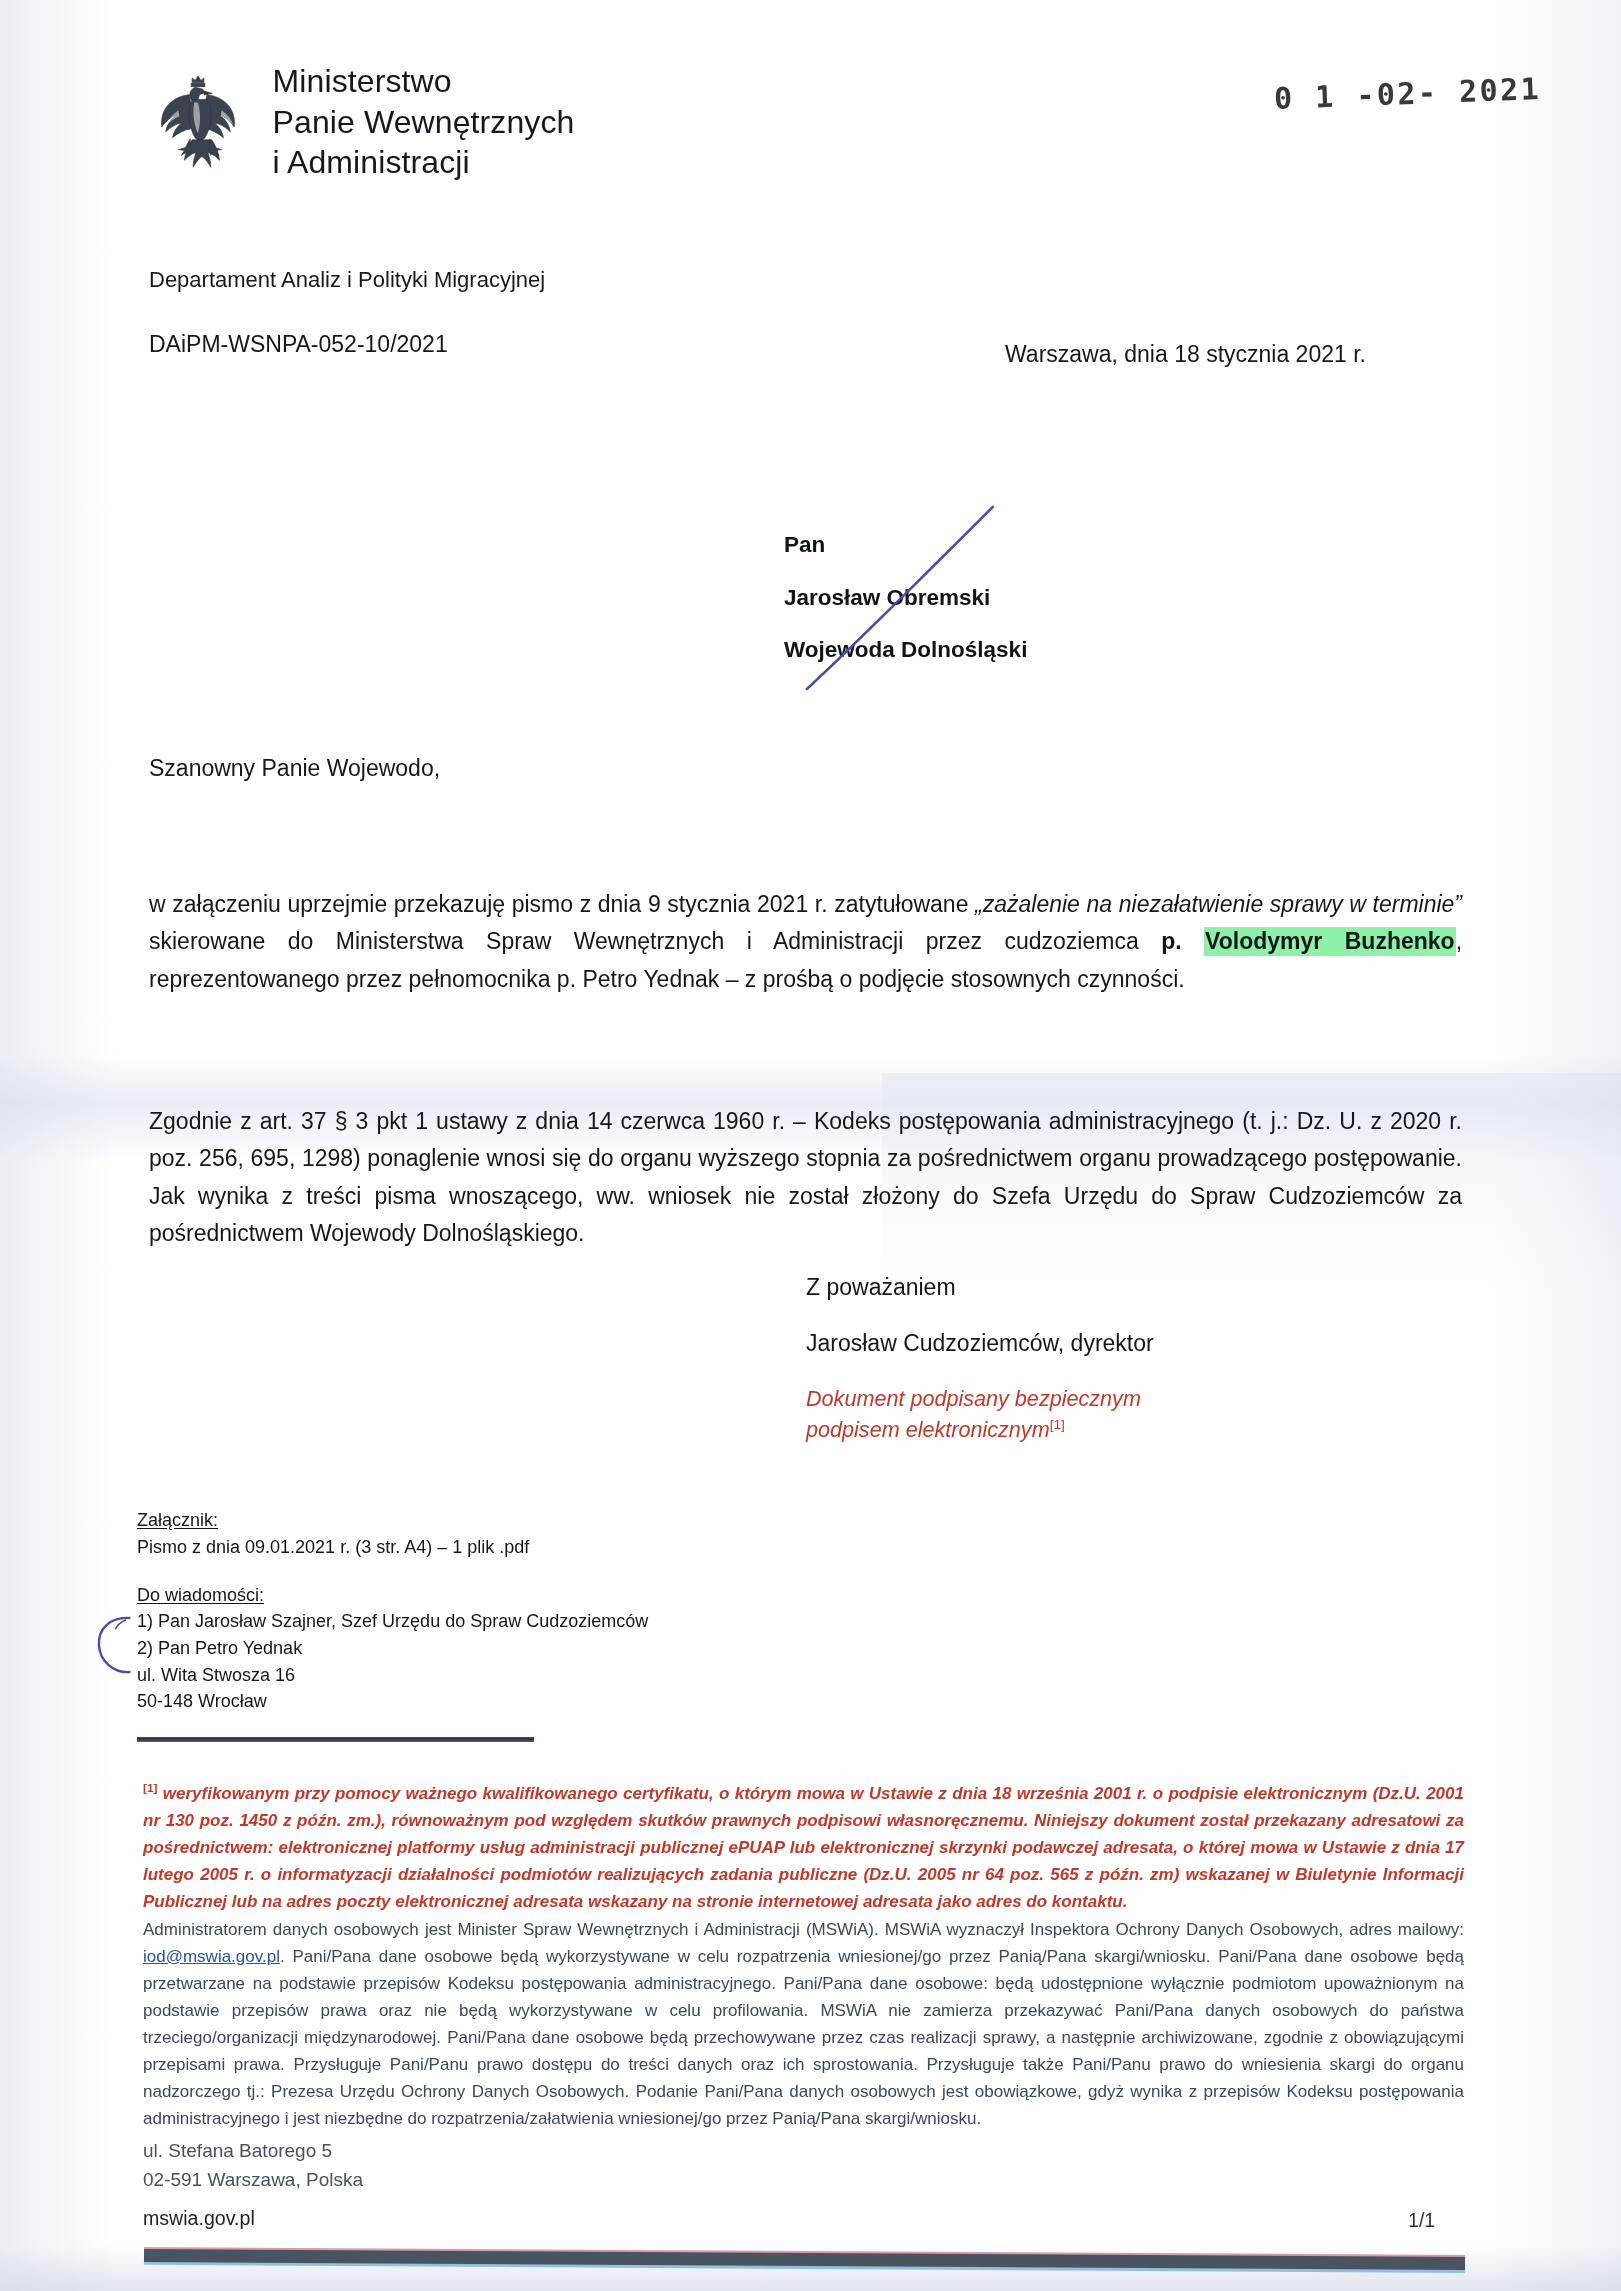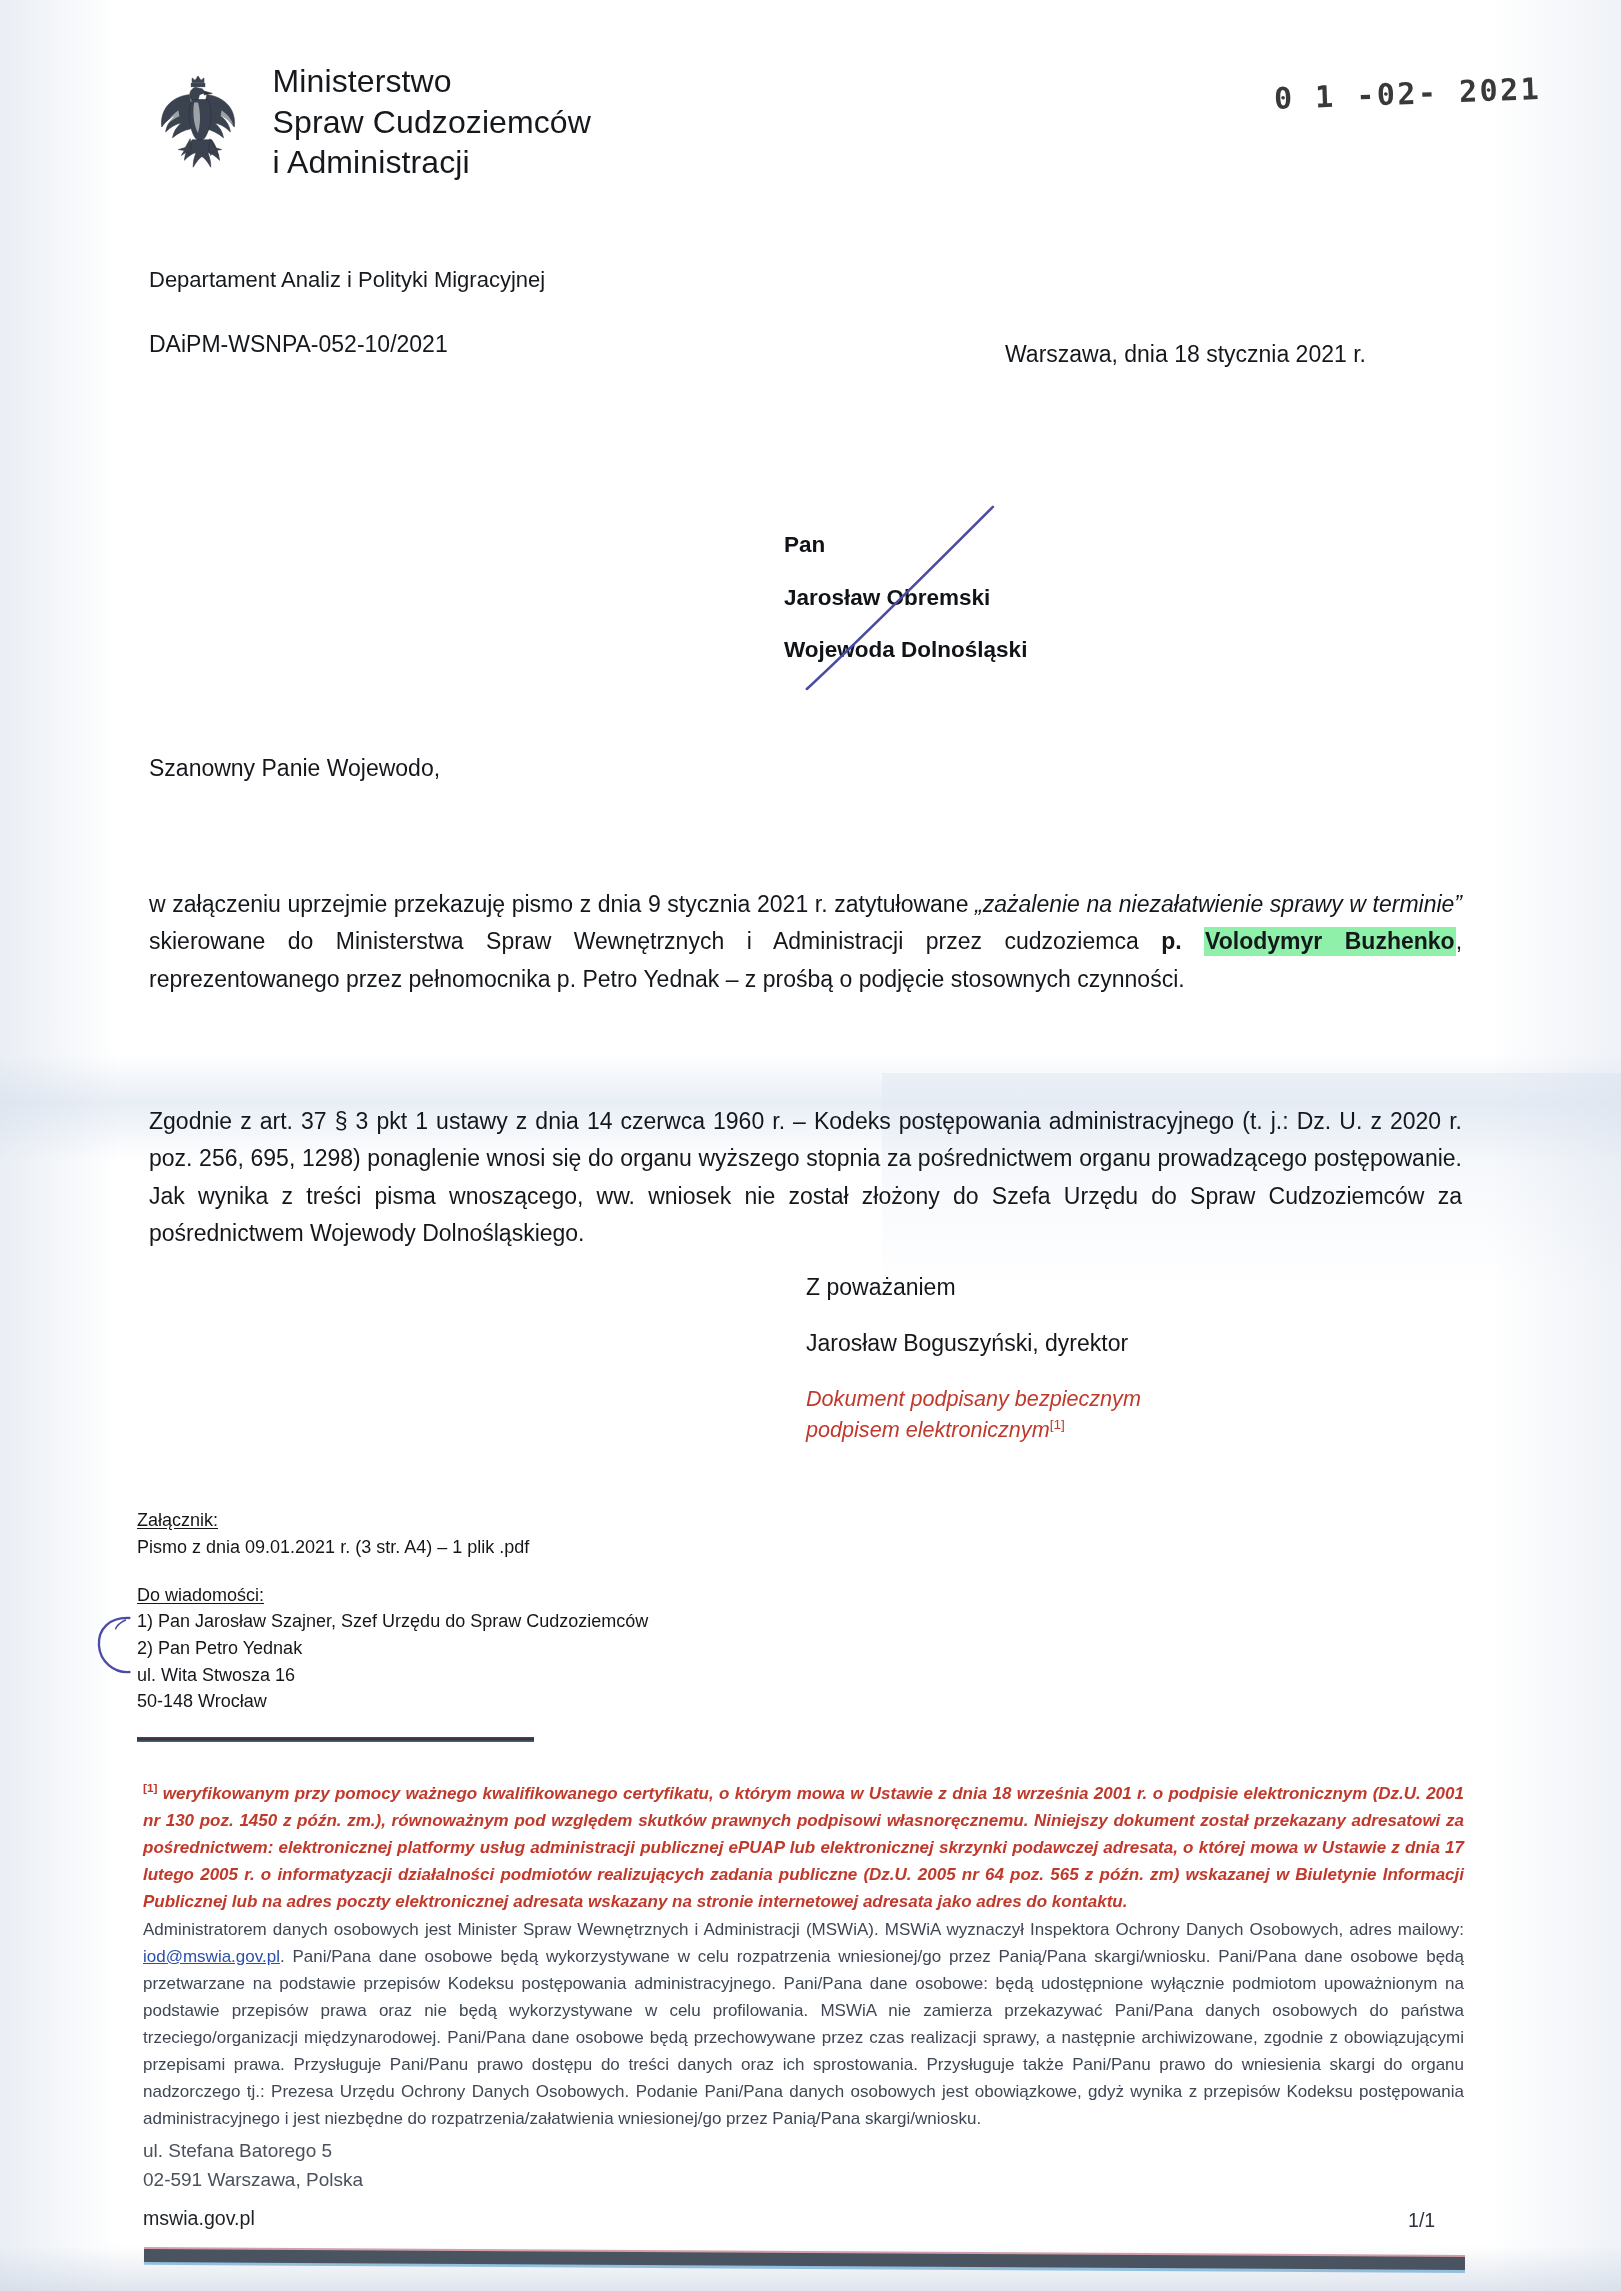--- a/index.html
+++ b/index.html
@@ -303,21 +303,21 @@
         <path d="M42 73 l-5 9 l-7 2 l6 1 l-3 5 l6 -4 l2 4 l2 -6 Z"></path>
         <path d="M62 73 l5 9 l7 2 l-6 1 l3 5 l-6 -4 l-2 4 l-2 -6 Z"></path>
       </g>
       <g fill="#ffffff" opacity=".5">
         <path d="M46 36 c-1 6 -1 13 0 19 c1 5 2 9 4 12 c1 -4 2 -9 2 -15 c0 -6 -1 -12 -2 -16 Z"></path>
         <path d="M30 44 c-6 4 -10 9 -12 15 c4 -4 8 -7 13 -9 Z"></path>
         <path d="M74 44 c6 4 10 9 12 15 c-4 -4 -8 -7 -13 -9 Z"></path>
       </g>
     </svg>
     <div id="ministry-name">Ministerstwo
-Spraw Cudzoziemców
+Panie Wewnętrznych
 i Administracji</div>
   </div>
 
   <div id="reception-stamp">0 1 -02- 2021</div>
 
   <div id="department">Departament Analiz i Polityki Migracyjnej</div>
   <div id="reference-number">DAiPM-WSNPA-052-10/2021</div>
   <div id="place-date">Warszawa, dnia 18 stycznia 2021 r.</div>
 
   <div id="addressee">
@@ -330,21 +330,21 @@
   </svg>
 
   <div id="salutation">Szanowny Panie Wojewodo,</div>
 
   <p class="body-par" id="par-1"><span>w załączeniu uprzejmie przekazuję pismo z dnia 9 stycznia 2021 r. zatytułowane </span><i>„zażalenie na niezałatwienie sprawy w terminie”</i><span> skierowane do Ministerstwa Spraw Wewnętrznych i Administracji przez cudzoziemca </span><b>p.</b> <span class="hl-green">Volodymyr Buzhenko</span><span>, reprezentowanego przez pełnomocnika p. Petro Yednak – z prośbą o podjęcie stosownych czynności.</span></p>
 
   <p class="body-par" id="par-2">Zgodnie z art. 37 § 3 pkt 1 ustawy z dnia 14 czerwca 1960 r. – Kodeks postępowania administracyjnego (t. j.: Dz. U. z 2020 r. poz. 256, 695, 1298) ponaglenie wnosi się do organu wyższego stopnia za pośrednictwem organu prowadzącego postępowanie. Jak wynika z treści pisma wnoszącego, ww. wniosek nie został złożony do Szefa Urzędu do Spraw Cudzoziemców za pośrednictwem Wojewody Dolnośląskiego.</p>
 
   <div id="signature">
     <div id="sig-closing">Z poważaniem</div>
-    <div id="sig-name">Jarosław Boguszyński, dyrektor</div>
+    <div id="sig-name">Jarosław Cudzoziemców, dyrektor</div>
     <div id="esig-note"><span>Dokument podpisany bezpiecznym
 podpisem elektronicznym</span><sup>[1]</sup></div>
   </div>
 
   <div id="attachments">
     <div class="block-heading">Załącznik:</div>
     <div>Pismo z dnia 09.01.2021 r. (3 str. A4) – 1 plik .pdf</div>
     <div id="cc-block">
       <div class="block-heading">Do wiadomości:</div>
       <div>1) Pan Jarosław Szajner, Szef Urzędu do Spraw Cudzoziemców</div>

